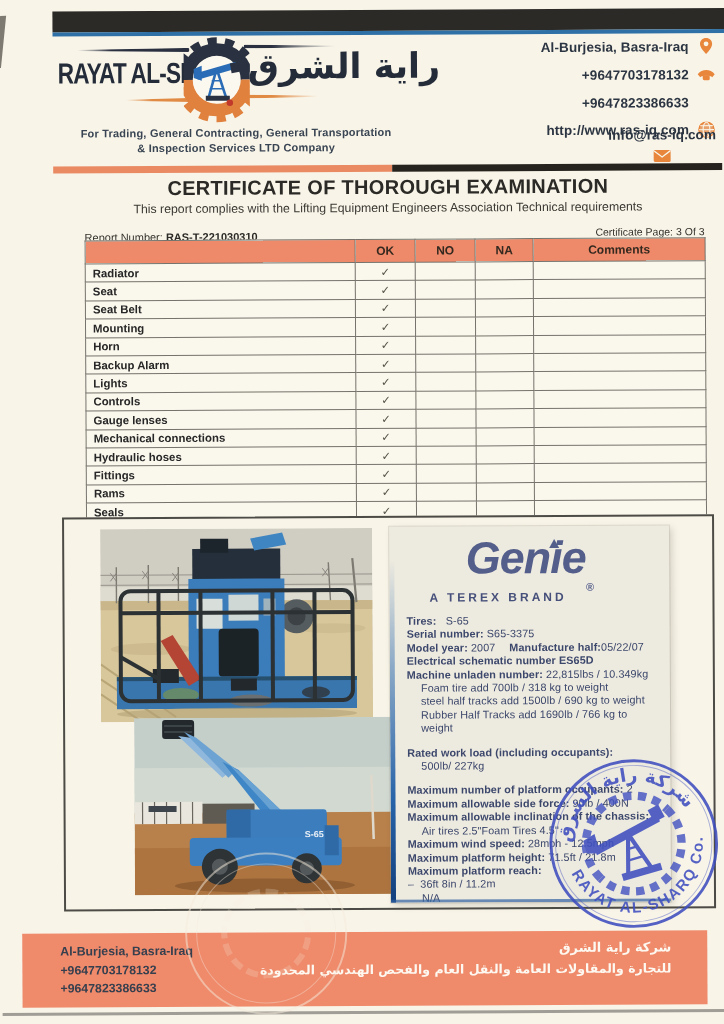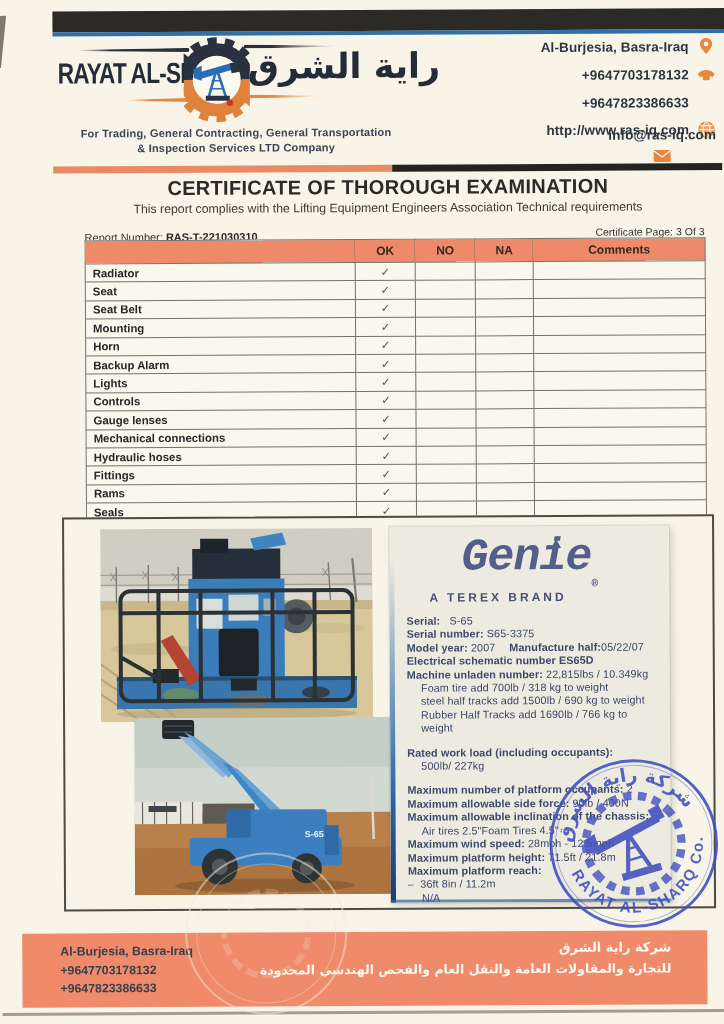--- a/index.html
+++ b/index.html
@@ -48,21 +48,21 @@
 
   
   .equip-box{left:62px;top:516px;width:648px;height:390px;border:2px solid#4c4b45;background:#f8f4e8;}
   .photo1{left:100px;top:528px;}
   .photo2{left:133px;top:717px;}
 
   .spec-card{left:389px;top:527px;width:280px;height:376px;background:#edeadf;box-shadow:0 0 0 1px rgba(120,115,100,.18),3px 3px 7px rgba(95,90,75,.22);overflow:hidden;}
   .spec-blue-strip{position:absolute;left:0;top:34px;bottom:0;width:5px;background:linear-gradient(to bottom,rgba(47,108,176,0),rgba(47,108,176,.5) 30%,#2763a8 70%,#133f7d);}
   .spec-card::after{content:"";position:absolute;left:0;right:0;bottom:0;height:3px;background:#2e5f9f;opacity:.7;}
   .genie-wrap{position:absolute;left:0;top:6px;width:100%;text-align:center;}
-  .genie-logo{position:relative;display:inline-block;font-size:45px;font-weight:800;color:#545e8a;letter-spacing:-1px;font-family:Liberation Mono, monospace;font-style:italic;}
+  .genie-logo{position:relative;display:inline-block;font-size:45px;font-weight:800;color:#545e8a;letter-spacing:-1px;font-family:Liberation Sans, sans-serif;font-style:italic;}
   .genie-caret{position:absolute;top:7px;left:66%;width:0;height:0;border-left:5px solid transparent;border-right:5px solid transparent;border-bottom:9px solid #545e8a;}
   .genie-reg{font-size:11px;font-weight:700;color:#545e8a;vertical-align:-18px;font-style:normal;}
   .terex{position:absolute;left:40px;top:64px;font-size:12px;font-weight:600;letter-spacing:3px;color:#46507a;}
   .spec-lines{position:absolute;left:17px;top:88px;width:252px;}
   .spec-line{font-size:10.8px;line-height:13.4px;color:#3c476c;font-weight:500;letter-spacing:.1px;}
   .spec-line span{white-space:pre-wrap;}
   .spec-line .b{font-weight:700;}
   .spec-line .b2{margin-left:14px;}
   .spec-line.ind{padding-left:14px;}
   .spec-gap{height:11px;}
@@ -385,21 +385,21 @@
     <rect x="190" y="108" width="14" height="30" fill="#2f6aa6"></rect>
   </svg>
 
   <div class="abs spec-card">
     <div class="spec-blue-strip"></div>
     <div class="genie-wrap">
       <span class="genie-logo"><span>Genie</span><span class="genie-reg">®</span><span class="genie-caret"></span></span>
     </div>
     <div class="terex">A TEREX BRAND</div>
     <div class="spec-lines">
-          <div class="spec-line"><span class="b">Serial:</span><span>   S-65</span></div>
+          <div class="spec-line"><span class="b">Tires:</span><span>   S-65</span></div>
           <div class="spec-line"><span class="b">Serial number:</span><span> S65-3375</span></div>
           <div class="spec-line"><span class="b">Model year:</span><span> 2007</span><span class="b b2">Manufacture half:</span><span>05/22/07</span></div>
           <div class="spec-line"><span class="b">Electrical schematic number ES65D</span></div>
           <div class="spec-line"><span class="b">Machine unladen number:</span><span> 22,815lbs / 10.349kg</span></div>
           <div class="spec-line ind"><span>Foam tire add 700lb / 318 kg to weight</span></div>
           <div class="spec-line ind"><span>steel half tracks add 1500lb / 690 kg to weight</span></div>
           <div class="spec-line ind"><span>Rubber Half Tracks add 1690lb / 766 kg to weight</span></div>
           <div class="spec-gap"></div>
           <div class="spec-line"><span class="b">Rated work load (including occupants):</span></div>
           <div class="spec-line ind"><span>500lb/ 227kg</span></div>

